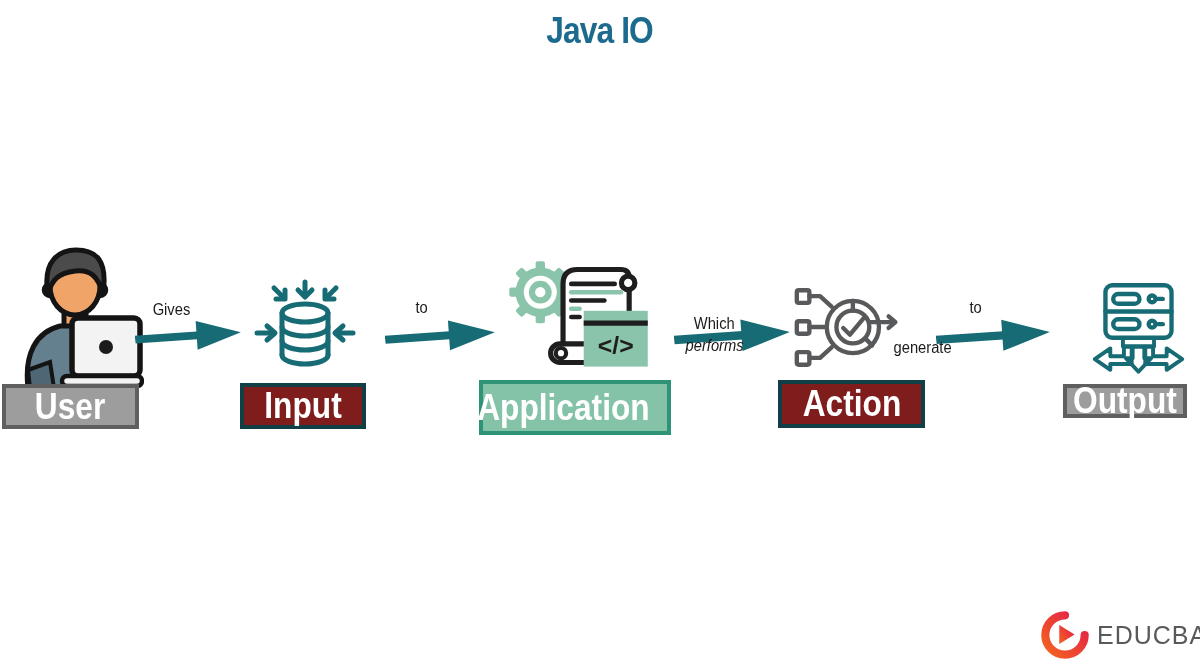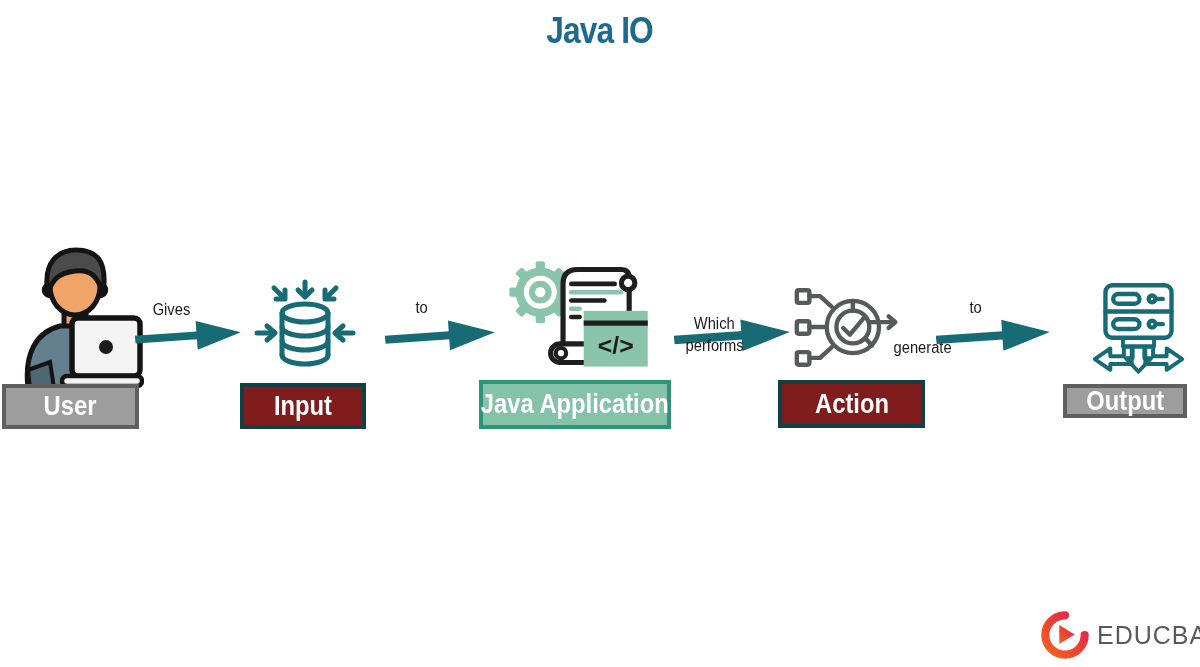--- a/index.html
+++ b/index.html
@@ -3,21 +3,21 @@
 <meta charset="utf-8">
 <style>
   html,body{margin:0;padding:0;background:#fff;}
   .canvas{position:relative;width:1200px;height:667px;background:#ffffff;overflow:hidden;
           font-family:"Liberation Sans", sans-serif;}
   .title{position:absolute;left:0;top:10px;width:100%;text-align:center;
          font-size:36px;font-weight:bold;color:#1C6A8E;}
   .title .tx{display:inline-block;transform:scaleX(0.88);letter-spacing:-1px;white-space:nowrap;}
   .icon{position:absolute;}
   .label-box{position:absolute;box-sizing:border-box;display:flex;align-items:center;
-             justify-content:center;color:#ffffff;font-weight:bold;font-size:27px;}
+             justify-content:center;color:#ffffff;font-weight:bold;font-size:36px;}
   .label-box .tx{display:inline-block;transform:scaleX(0.88);white-space:nowrap;}
   .gray{background:#9D9D9D;border:4px solid #5F5F5F;}
   .teal{background:#7f1d1d;border:4px solid #113F46;}
   .mint{background:#85C3A8;border:4px solid #2E9377;}
   .conn-text{position:absolute;text-align:center;font-size:16px;color:#1A1A1A;}
   .conn-text .tx{display:inline-block;transform:scaleX(0.92);white-space:nowrap;}
   .arrow{position:absolute;transform:rotate(-4deg);}
   .brand{position:absolute;left:1041px;top:611px;display:flex;align-items:center;}
   .brand-text{margin-left:8px;font-size:25px;letter-spacing:1px;color:#58595B;}
 </style>
@@ -123,32 +123,32 @@
       <line x1="64" y1="44" x2="96" y2="44" stroke="#1E1E1E"></line>
       <line x1="64" y1="52" x2="72" y2="52" stroke="#8AC5AB"></line>
       <line x1="64" y1="60" x2="72" y2="60" stroke="#1E1E1E"></line>
     </g>
     <rect x="44" y="86" width="76" height="18" rx="9" fill="#ffffff" stroke="#1E1E1E" stroke-width="5"></rect>
     <circle cx="54" cy="95" r="5" fill="none" stroke="#1E1E1E" stroke-width="4"></circle>
     <rect x="76" y="54" width="62" height="54" fill="#8AC5AB"></rect>
     <line x1="76" y1="66" x2="138" y2="66" stroke="#1E1E1E" stroke-width="5"></line>
     <text x="107" y="96" text-anchor="middle" font-family="Liberation Sans, sans-serif" font-size="24" font-weight="bold" fill="#1E1E1E">&lt;/&gt;</text>
   </svg>
-  <div class="label-box mint" style="left:479px;top:380px;width:192px;height:49px;">
+  <div class="label-box mint" style="left:479px;top:380px;width:192px;height:55px;justify-content:flex-end;">
     <span class="tx">Java Application</span>
   </div>
 
   <div class="conn-text" style="left:676px;top:303px;width:76px;margin-top:12px;">
     <span class="tx">Which</span>
   </div>
   <svg class="arrow" style="left:674px;top:318px;" width="116" height="36" viewBox="0 0 110 34">
     <rect x="0" y="13" width="72" height="8" fill="#176B74"></rect>
     <polygon points="64,2 110,17 64,32" fill="#176B74"></polygon>
   </svg>
-  <div class="conn-text" style="left:671px;top:337px;width:88px;">
+  <div class="conn-text" style="left:671px;top:337px;width:88px;font-style:italic;">
     <span class="tx">performs</span>
   </div>
 
   <svg class="icon" style="left:791px;top:283px;" width="116" height="88" viewBox="0 0 120 90" fill="none" stroke="#58595B" stroke-width="4.5" stroke-linecap="round" stroke-linejoin="round">
     <rect x="6" y="7" width="13" height="13" rx="2"></rect>
     <rect x="6" y="39" width="13" height="13" rx="2"></rect>
     <rect x="6" y="71" width="13" height="13" rx="2"></rect>
     <polyline points="19,13 30,13 42,24"></polyline>
     <line x1="19" y1="45" x2="36" y2="45"></line>
     <polyline points="19,77 30,77 42,66"></polyline>

